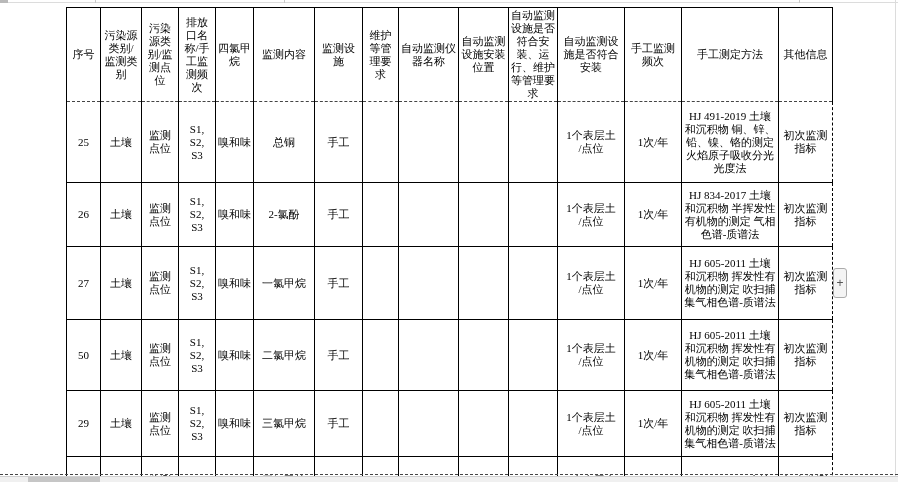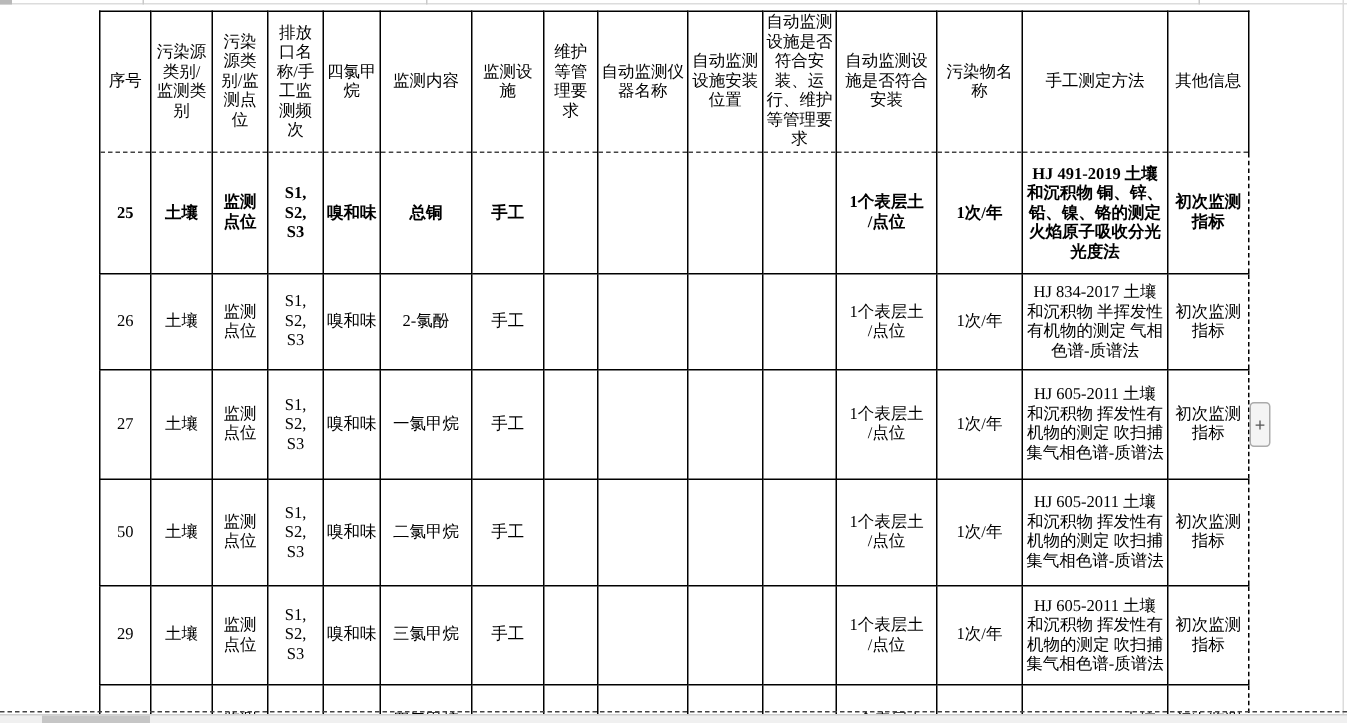--- a/index.html
+++ b/index.html
@@ -18,21 +18,21 @@
     position:absolute;left:66px;top:7px;width:766px;
     table-layout:fixed;border-collapse:collapse;
   }
   .grid th,.grid td{
     border:1px solid #000;
     font-size:11px;line-height:13px;font-weight:normal;
     text-align:center;vertical-align:middle;
     padding:1px 2px;white-space:pre-line;word-break:break-all;overflow:hidden;
   }
   .grid tr.hdr th{border-bottom:1px dashed #444;}
-  .grid tr.first td{border-top:1px dashed #444;font-weight:bold;}
+  .grid tr.first td{border-top:1px dashed #444;}
   .grid tr td:last-child{border-right:1px dashed #000;}
   tr.rh-h{height:84px}
   tr.rh0{height:81px}
   tr.rh1{height:64px}
   tr.rh2{height:73px}
   tr.rh3{height:71px}
   tr.rh4{height:66px}
   tr.rh5{height:60px}
   
   .plus-btn{
@@ -84,21 +84,21 @@
       <th>污染源类别/监测点位</th>
       <th>排放口名称/手工监测频次</th>
       <th>四氯甲烷</th>
       <th>监测内容</th>
       <th>监测设施</th>
       <th>维护等管理要求</th>
       <th>自动监测仪器名称</th>
       <th>自动监测设施安装位置</th>
       <th>自动监测设施是否符合安装、运行、维护等管理要求</th>
       <th>自动监测设施是否符合安装</th>
-      <th>污染物名称</th>
+      <th>手工监测频次</th>
       <th>手工测定方法</th>
       <th>其他信息</th>
     </tr>
     <tr class="first rh0">
       <td>25</td>
       <td>土壤</td>
       <td>监测点位</td>
       <td>S1,
 S2,
 S3</td>

